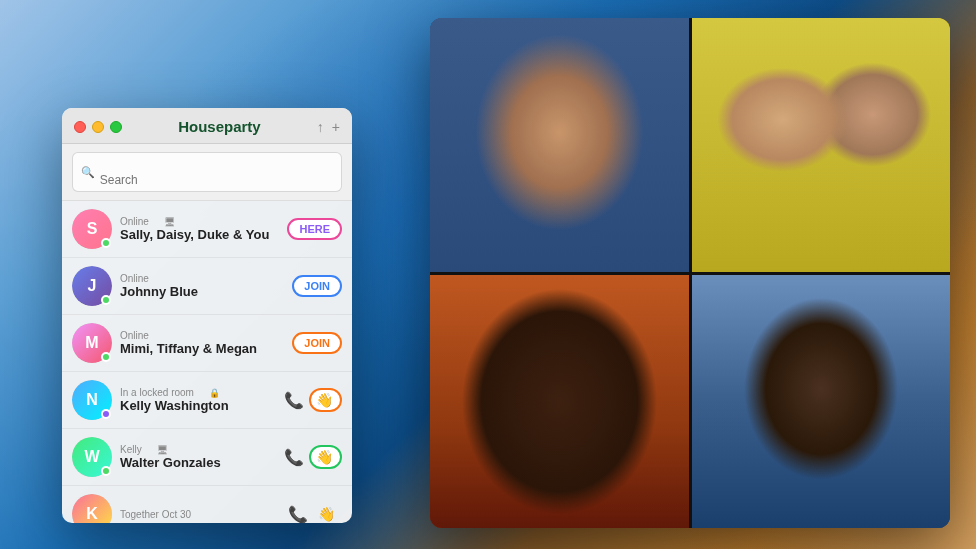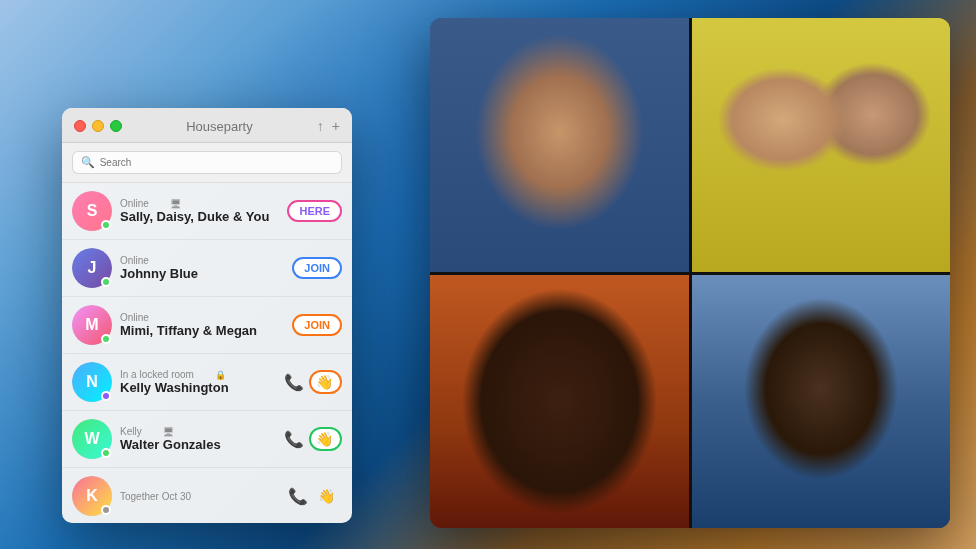--- a/index.html
+++ b/index.html
@@ -62,23 +62,23 @@
       width: 12px;
       height: 12px;
       border-radius: 50%;
       cursor: pointer;
     }
     .tl-red { background: #ff5f57; border: 1px solid #e0443e; }
     .tl-yellow { background: #febc2e; border: 1px solid #d4a017; }
     .tl-green { background: #28c840; border: 1px solid #1aab29; }
 
     .app-title {
-      font-size: 13px;
-      font-weight: 400;
-      color: #737373;
+      font-size: 15px;
+      font-weight: 700;
+      color: #14532d;
       flex: 1;
       text-align: center;
     }
 
     .titlebar-icons {
       display: flex;
       gap: 8px;
       align-items: center;
     }
     .titlebar-icon {
@@ -106,24 +106,25 @@
       align-items: center;
       gap: 5px;
     }
     .search-icon-glyph {
       color: #999;
       font-size: 11px;
     }
     .search-input {
       border: none;
       background: transparent;
-      font-size: 10px;
+      font-size: 12px;
       color: #4d7c0f;
       outline: none;
       width: 100%;
+      margin-top: 16px;
     }
 
     .contacts-list {
       flex: 1;
       overflow-y: auto;
     }
 
     .contact-item {
       display: flex;
       align-items: center;
@@ -171,21 +172,21 @@
 
     .contact-info {
       flex: 1;
       min-width: 0;
     }
     .contact-status-text {
       font-size: 10px;
       color: #888;
       display: flex;
       align-items: center;
-      gap: 21px;
+      gap: 15px;
     }
     .contact-name {
       font-size: 13px;
       font-weight: 600;
       color: #222;
       white-space: nowrap;
       overflow: hidden;
       text-overflow: ellipsis;
     }
 

